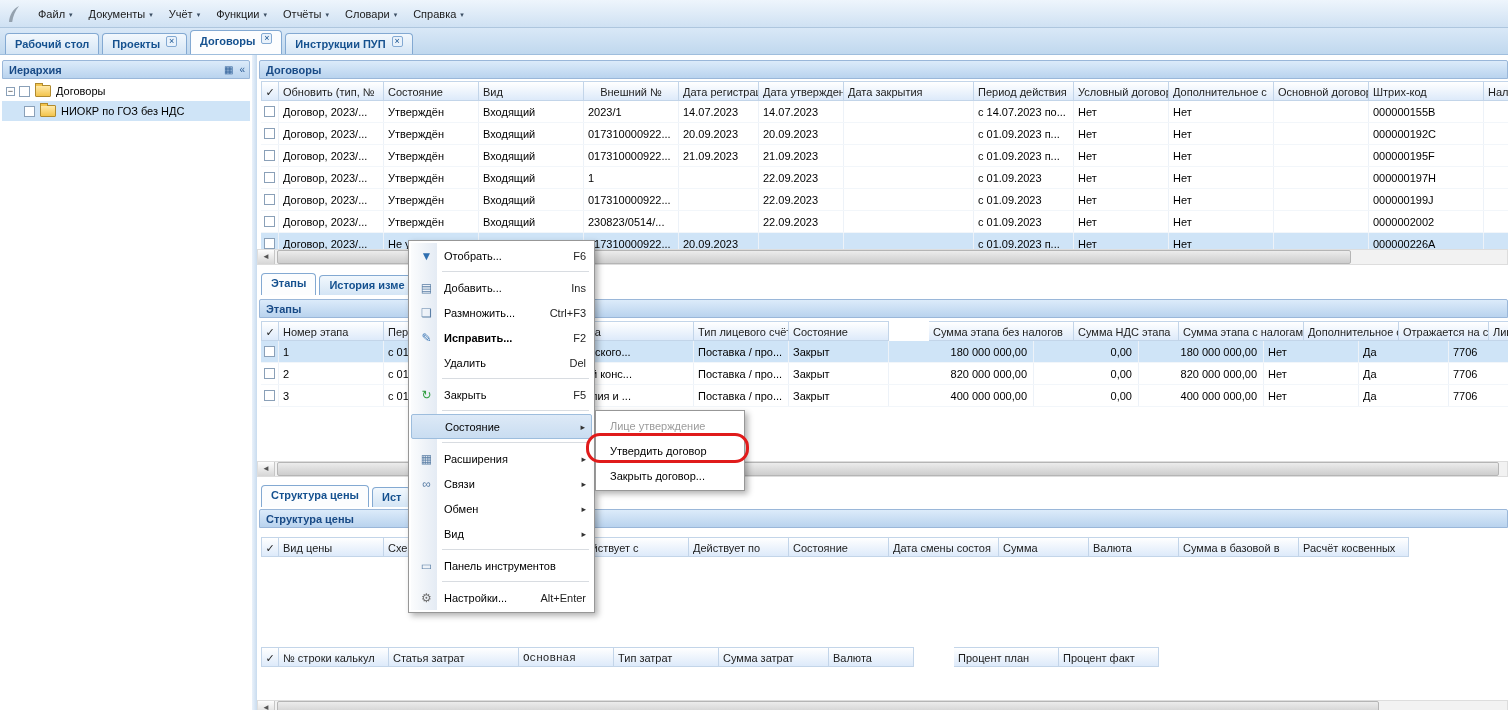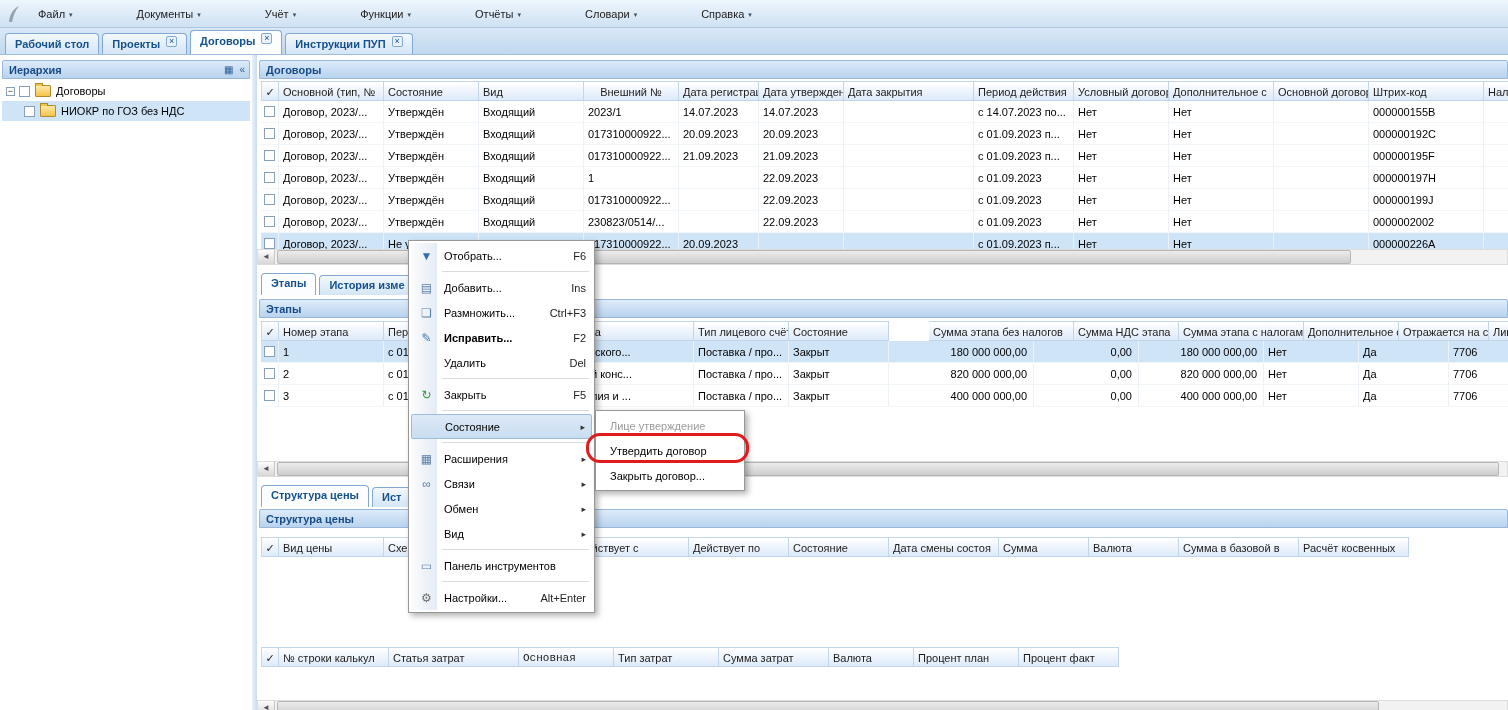--- a/index.html
+++ b/index.html
@@ -4,21 +4,21 @@
 <style>
   html,body{margin:0;padding:0;background:#eef3f9;}
   #app{position:relative;width:1508px;height:710px;background:#fff;overflow:hidden;
        font-family:"Liberation Sans",sans-serif;font-size:11px;color:#000;}
 
   
   .menubar{position:absolute;left:0;top:0;width:100%;height:28px;box-sizing:border-box;
            background:linear-gradient(#eef5fc,#cfe1f3);border-bottom:1px solid #aec6de;
            display:flex;align-items:center;padding-left:6px;}
   .logo{margin-right:10px;display:inline-flex;align-items:center;}
-  .mb-items{display:flex;align-items:flex-end;gap:48px;}
+  .mb-items{display:flex;align-items:flex-end;}
   .mitem{display:flex;align-items:center;padding:4px 8px;cursor:default;color:#1b1b1b;}
   .marr{font-size:7px;color:#3c4f63;margin-left:4px;padding-top:2px;}
 
   
   .tabstrip{position:absolute;left:0;top:28px;width:100%;height:27px;box-sizing:border-box;
             background:linear-gradient(#d9e8f7,#c0d8ee);border-bottom:1px solid #9fbedd;
             display:flex;align-items:flex-end;padding-left:5px;}
   .tab{height:21px;box-sizing:border-box;margin-right:3px;padding:4px 9px 0;position:relative;
        border:1px solid #83a9d2;border-bottom:none;border-radius:4px 4px 0 0;
        background:linear-gradient(#f2f8fd,#d4e5f5);color:var(--accent,#15518f);font-weight:bold;
@@ -193,21 +193,21 @@
   <div class="splitter"></div>
 
   <div class="main">
 
     <div class="phead" style="top:5px;">
       <span>Договоры</span>
     </div>
     <div class="grid" id="t-contracts" style="top:26px;">
         <div class="g-head">
           <div class="g-hcell center" style="width: 18px;">✓</div>
-          <div class="g-hcell" style="width: 105px;">Основной (тип, №</div>
+          <div class="g-hcell" style="width: 105px;">Обновить (тип, №</div>
           <div class="g-hcell" style="width: 95px;">Состояние</div>
           <div class="g-hcell" style="width: 105px;">Вид</div>
           <div class="g-hcell" style="width: 95px; text-align: center;">Внешний №</div>
           <div class="g-hcell" style="width: 80px;">Дата регистрации</div>
           <div class="g-hcell" style="width: 85px;">Дата утверждения</div>
           <div class="g-hcell" style="width: 130px;">Дата закрытия</div>
           <div class="g-hcell" style="width: 100px;">Период действия</div>
           <div class="g-hcell" style="width: 95px;">Условный договор</div>
           <div class="g-hcell" style="width: 105px;">Дополнительное с</div>
           <div class="g-hcell" style="width: 95px;">Основной договор</div>
@@ -435,21 +435,21 @@
 
     <div class="grid" id="t-calc" style="top:592px;">
         <div class="g-head">
           <div class="g-hcell center" style="width: 18px;">✓</div>
           <div class="g-hcell" style="width: 110px;">№ строки калькул</div>
           <div class="g-hcell" style="width: 130px;">Статья затрат</div>
           <div class="g-hcell" style="width: 95px; font-family: Liberation Mono, monospace;">Основная</div>
           <div class="g-hcell" style="width: 105px;">Тип затрат</div>
           <div class="g-hcell" style="width: 110px;">Сумма затрат</div>
           <div class="g-hcell" style="width: 85px;">Валюта</div>
-          <div class="g-hcell" style="width: 105px;">Процент план</div>
+          <div class="g-hcell" style="width: 105px; margin-left: 40px;">Процент план</div>
           <div class="g-hcell" style="width: 100px;">Процент факт</div>
         </div>
       </div>
     <div class="hscroll" style="top:645px;">
       <div class="hs-btn">◄</div>
       <div class="hs-thumb" style="width:1100px;"></div>
     </div>
   </div>
 
   <div class="ctx" id="ctx">

